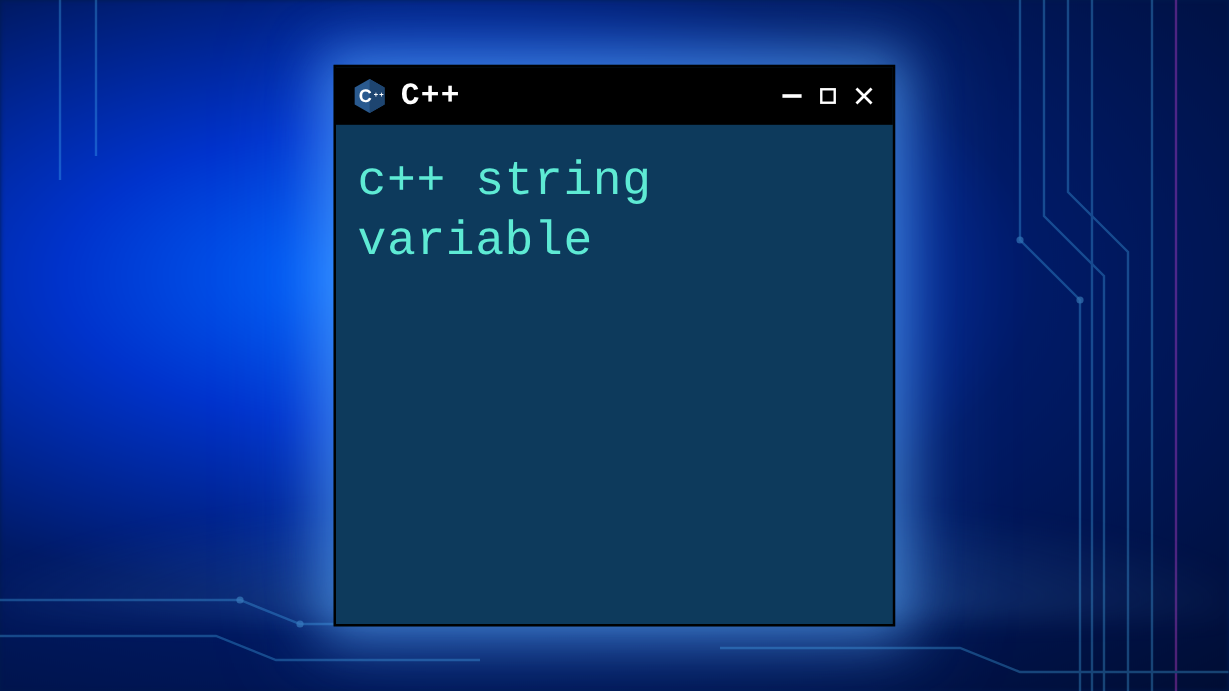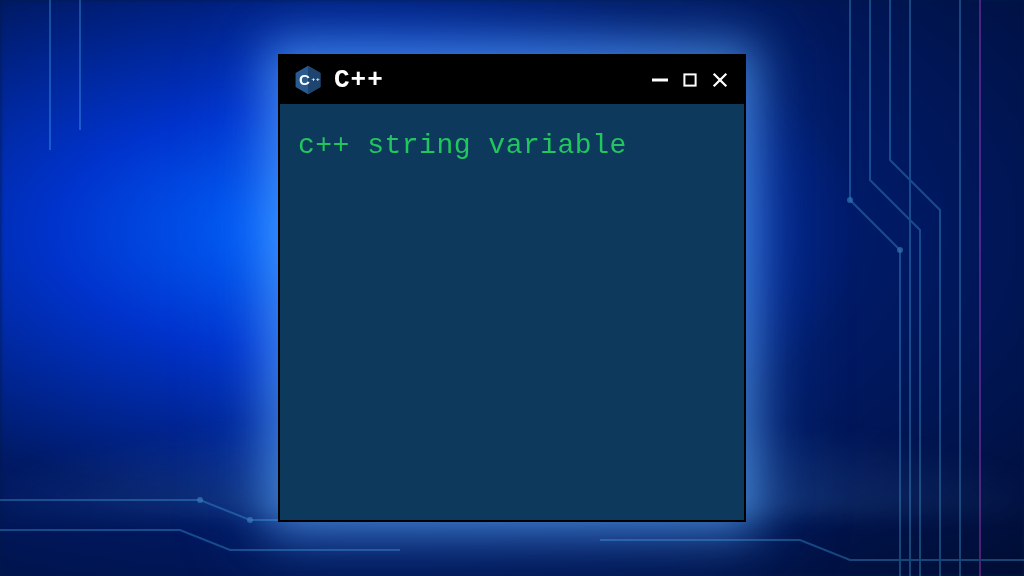--- a/index.html
+++ b/index.html
@@ -80,22 +80,22 @@
       align-items: center;
       justify-content: center;
       cursor: pointer;
       line-height: 1;
     }
     .ctrl-min { font-size: 28px; }
     .ctrl-max svg { width: 16px; height: 16px; }
     .ctrl-close svg { width: 18px; height: 18px; }
     .content {
       padding: 24px 18px;
-      color: #22c55e;
-      font-size: 28px;
+      color: #5eead4;
+      font-size: 40px;
       line-height: 1.25;
       letter-spacing: 0.5px;
     }
   </style>
 </head>
 <body>
 
 <div class="bg"></div>
 <svg class="bg-lines" viewBox="0 0 1024 576" preserveAspectRatio="none">
   <g stroke="#4dc3ff" stroke-width="2" fill="none" opacity="0.6">

